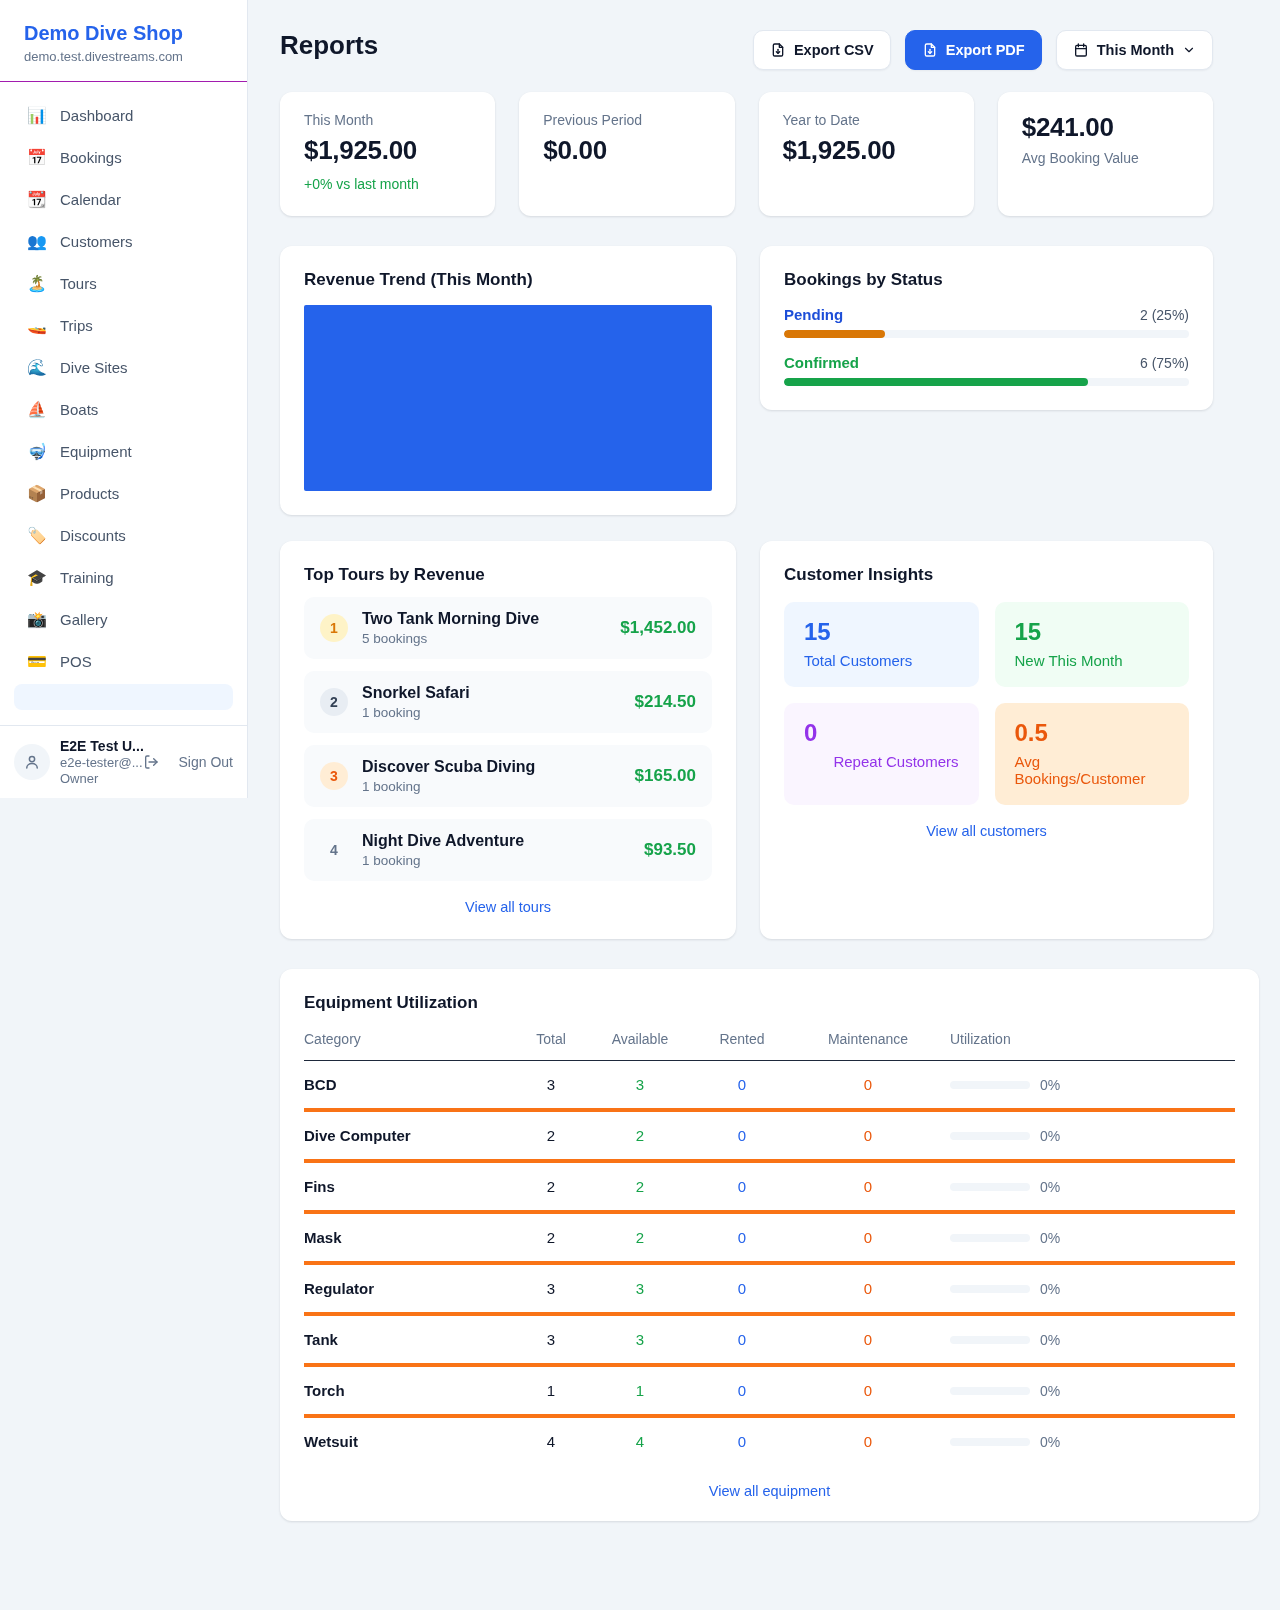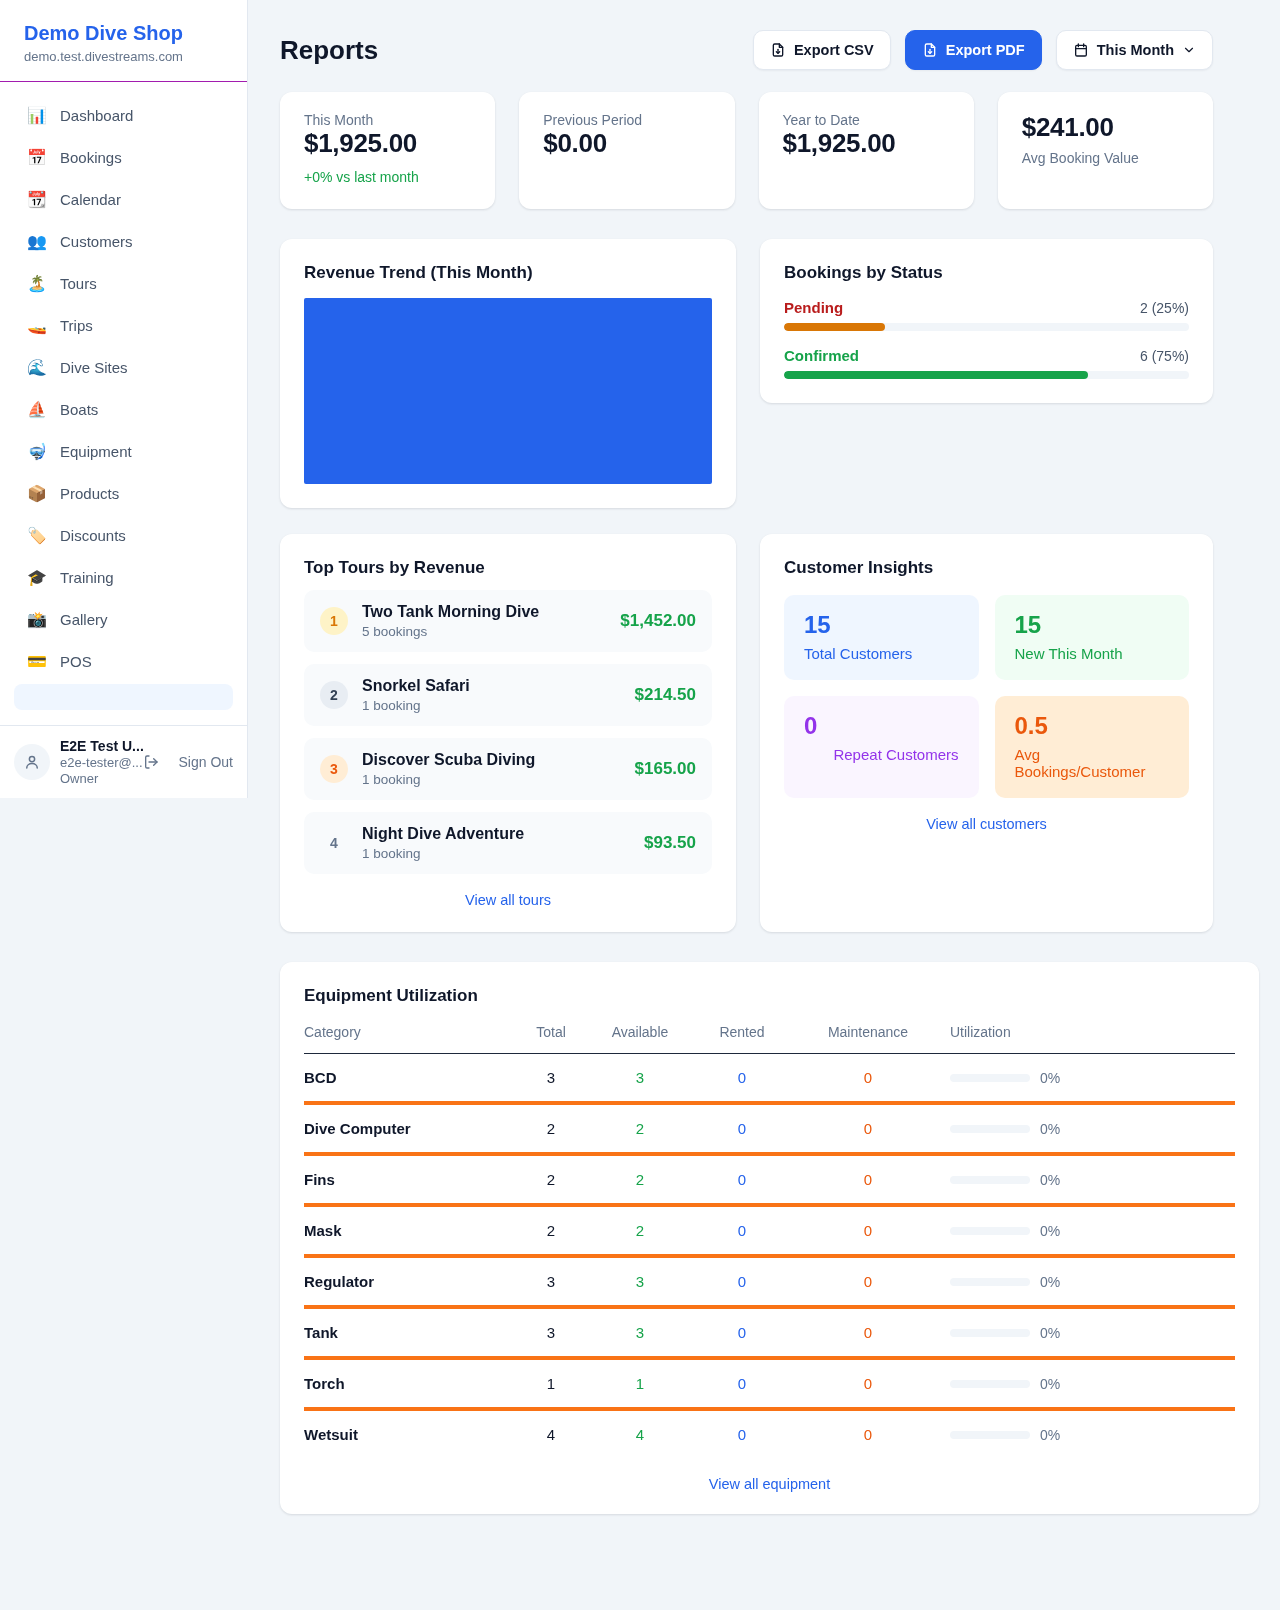--- a/index.html
+++ b/index.html
@@ -37,55 +37,55 @@
     display:flex; align-items:center; justify-content:center; color:#64748b;
   }
   .user-info { flex:1; min-width:0; }
   .user-name { font-size:14px; font-weight:700; color:#0f172a; white-space:nowrap; }
   .user-email { font-size:13px; color:#64748b; margin-top:1px; white-space:nowrap; }
   .user-role { font-size:13px; color:#64748b; margin-top:1px; }
   .signout { display:flex; align-items:center; gap:20px; color:#64748b; font-size:14px; cursor:pointer; flex:none; }
 
   
   .main { margin-left:248px; padding:30px 0 0 32px; width:1000px; }
-  .page-header { width:933px; display:flex; align-items:center; justify-content:space-between; }
+  .page-header { width:933px; display:flex; justify-content:space-between; }
   .page-title { font-size:26px; font-weight:800; color:#0f172a; }
   .header-actions { display:flex; gap:14px; }
   .btn {
     display:flex; align-items:center; gap:8px; height:40px; padding:0 16px;
     border-radius:10px; font-size:14.5px; font-weight:600; cursor:pointer;
     background:#fff; border:1px solid #e2e8f0; color:#0f172a;
     box-shadow:0 1px 2px rgba(15,23,42,.05);
   }
   .btn-primary { background:#2563eb; border-color:#2563eb; color:#fff; }
 
   .card {
     background:#fff; border-radius:12px;
     box-shadow:0 1px 3px rgba(15,23,42,.07), 0 1px 2px rgba(15,23,42,.05);
   }
   .card-title { font-size:17px; font-weight:700; color:#0f172a; }
 
   
   .stats-row { width:933px; margin-top:22px; display:grid; grid-template-columns:repeat(4,1fr); gap:24px; }
   .stat-card { padding:20px 24px 24px; }
   .stat-label { font-size:14px; color:#64748b; }
-  .stat-value { font-size:26px; font-weight:800; color:#0f172a; margin-top:0; letter-spacing:-0.3px; }
+  .stat-value { font-size:26px; font-weight:800; color:#0f172a; margin-top:7px; letter-spacing:-0.3px; }
   .stat-delta { font-size:14px; color:#16a34a; margin-top:10px; }
   .stat-card.value-first .stat-value { margin-top:0; }
   .stat-card.value-first .stat-label { margin-top:7px; }
 
   
   .charts-row { width:933px; margin-top:30px; display:grid; grid-template-columns:456px 453px; gap:24px; align-items:start; }
   .revenue-card { padding:24px; }
   .revenue-bar { margin-top:15px; height:186px; background:#2563eb; border-radius:2px; }
   .status-card { padding:24px; }
   .status-row { margin-top:16px; }
   .status-line { display:flex; justify-content:space-between; align-items:baseline; margin-bottom:7px; }
   .status-label { font-size:15px; font-weight:700; }
-  .status-label.pending { color:#b91c1c; }
+  .status-label.pending { color:#1d4ed8; }
   .status-label.confirmed { color:#16a34a; }
   .status-count { font-size:14px; color:#475569; }
   .track { height:8px; border-radius:4px; background:#f1f5f9; overflow:hidden; }
   .fill { height:100%; border-radius:4px; }
   .fill.pending { background:#d97706; }
   .fill.confirmed { background:#16a34a; }
 
   
   .row2 { width:1084px; margin-top:26px; display:grid; grid-template-columns:456px 453px; gap:24px; }
   .tours-card { padding:24px; }

